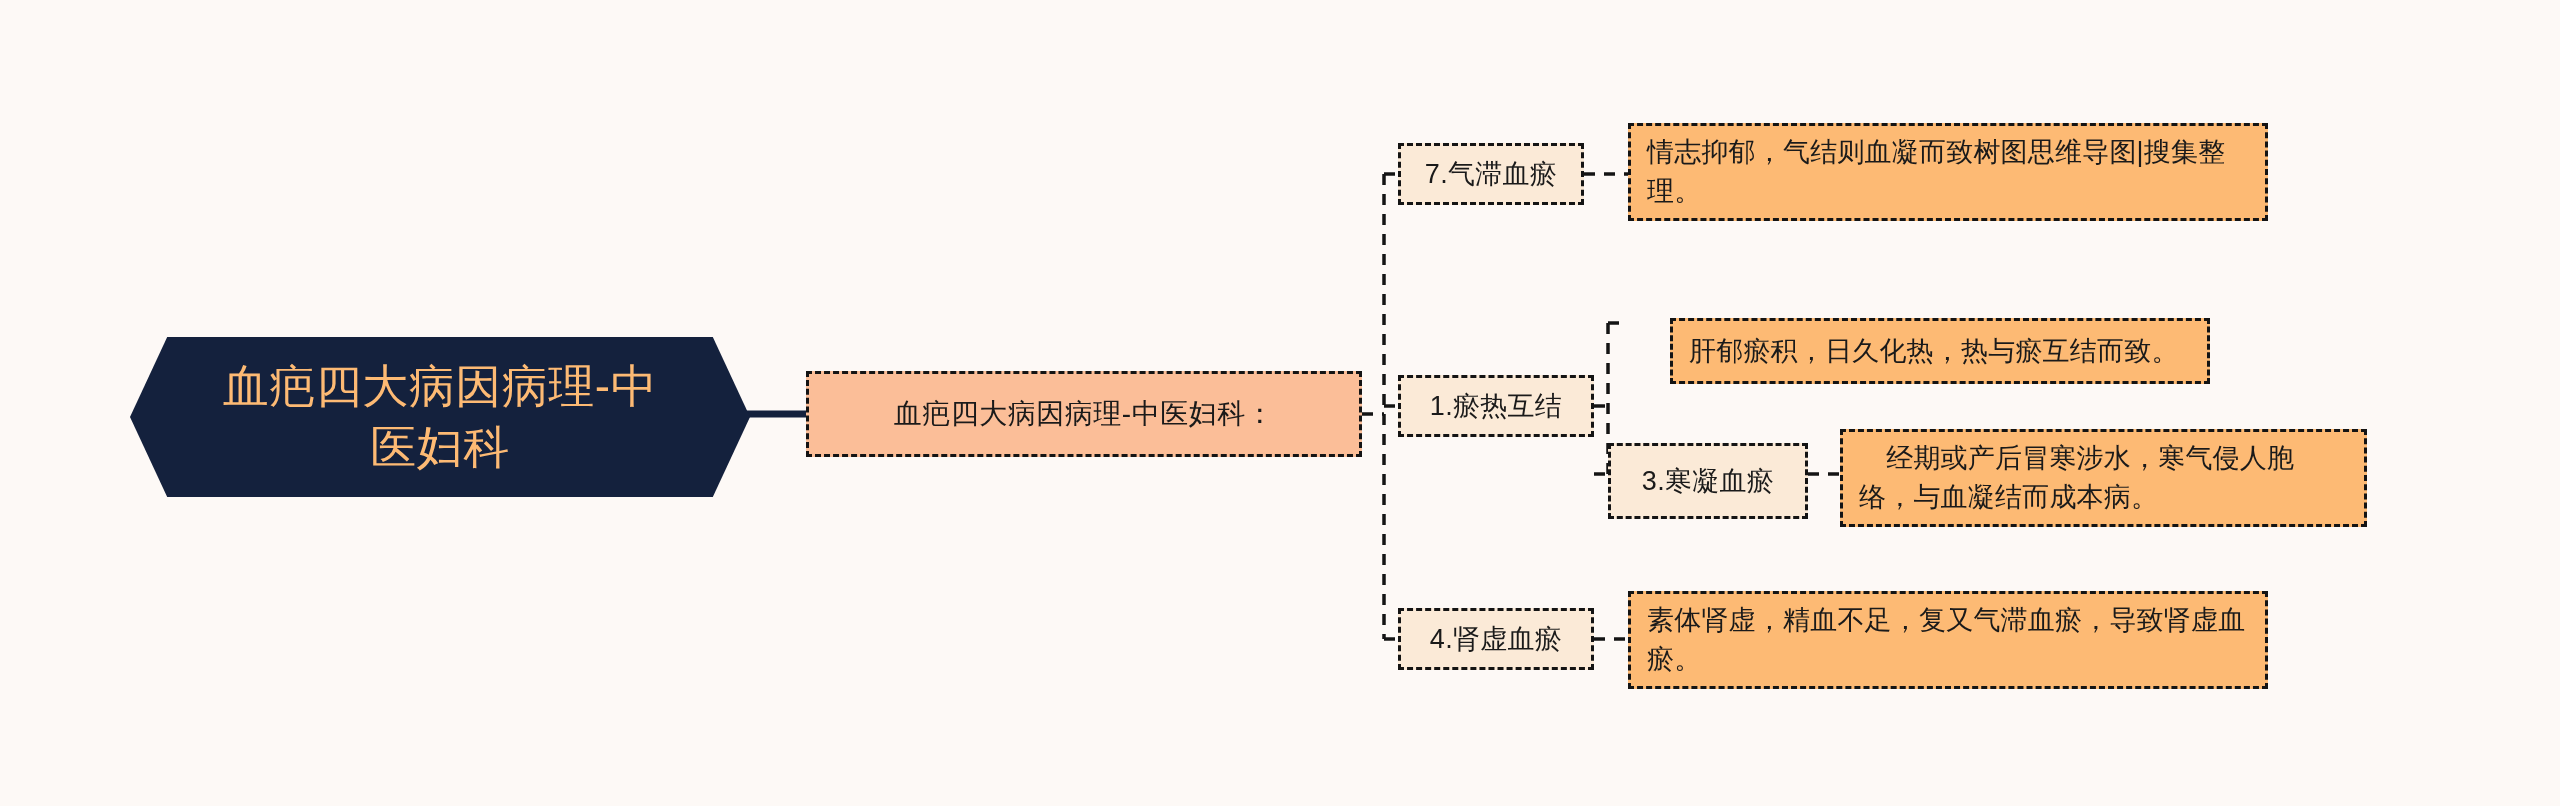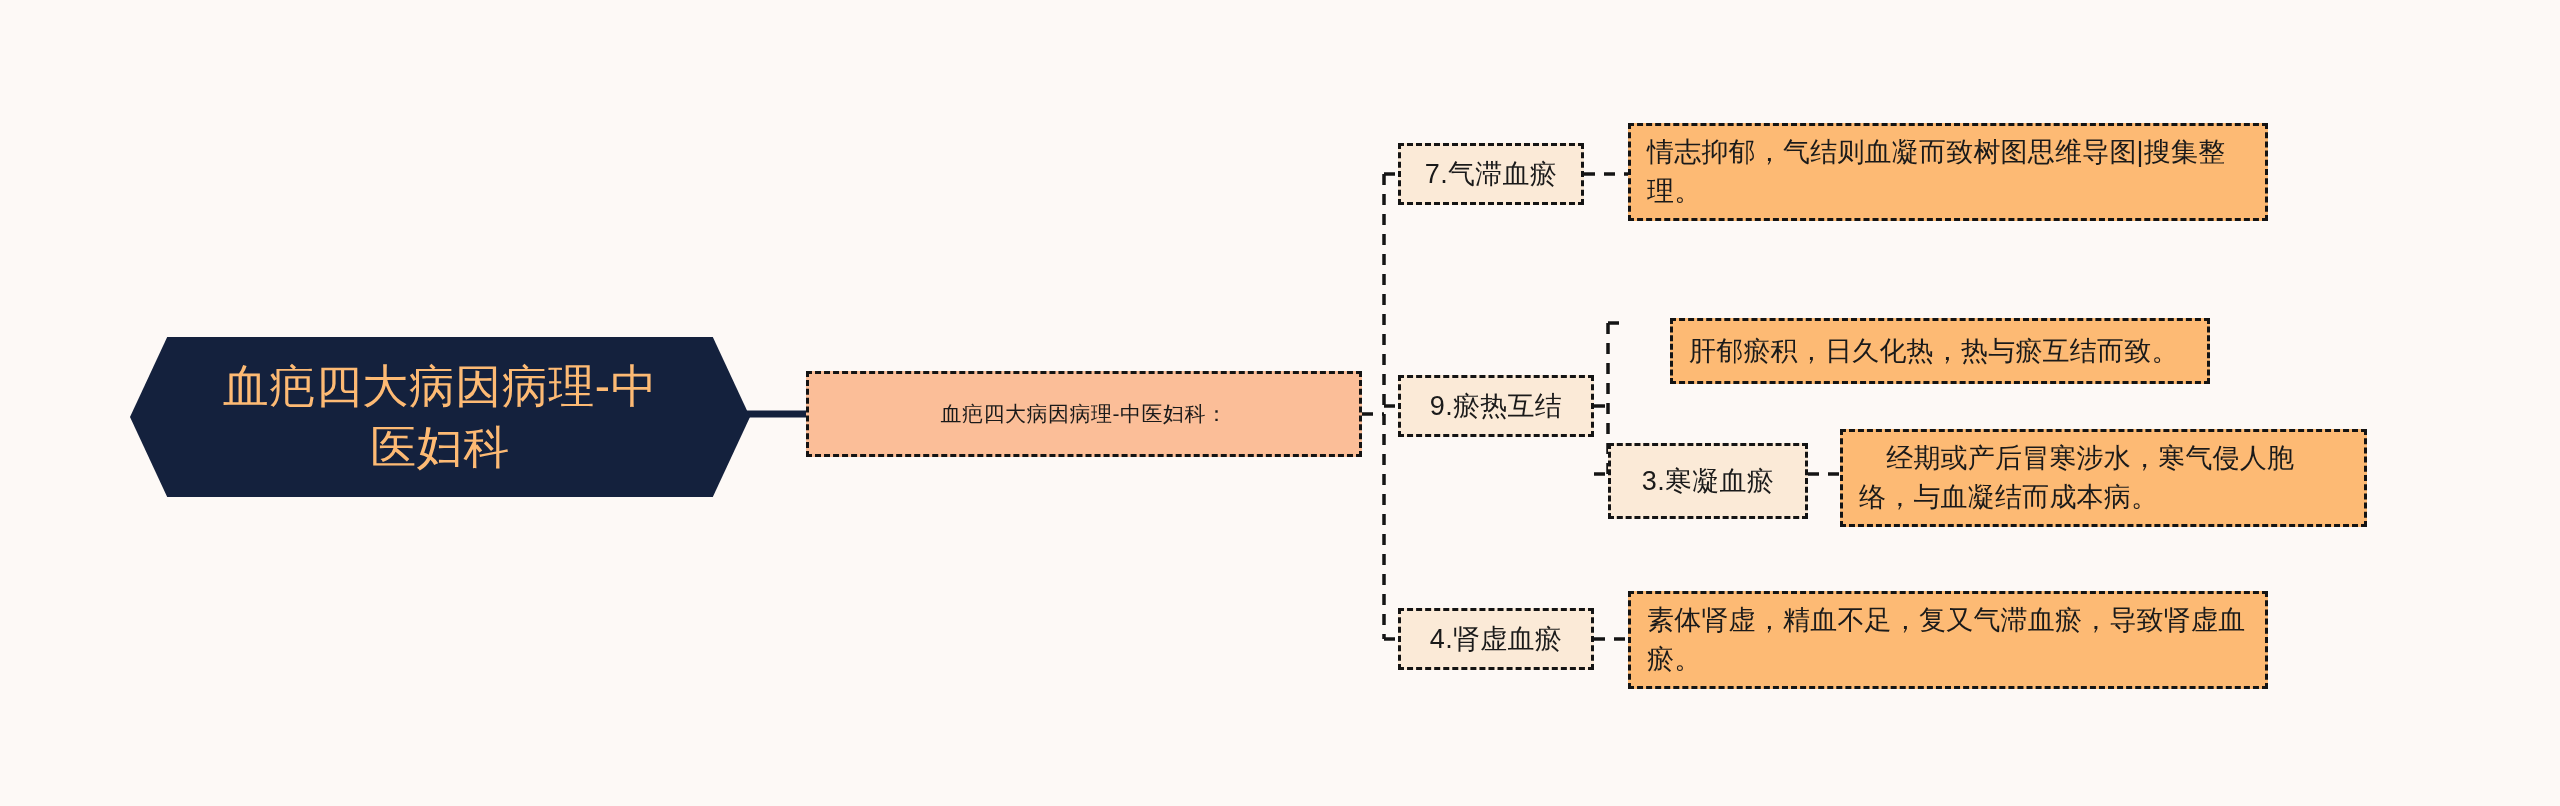--- a/index.html
+++ b/index.html
@@ -62,21 +62,21 @@
     border: 3px dashed #141414;
     display: flex;
     align-items: center;
     color: #1A1A1A;
   }
 
   .node-center {
     background: #FBBE98;
     padding: 0 22px;
     justify-content: center;
-    font-size: 21px;
+    font-size: 28px;
     letter-spacing: 0.5px;
   }
 
   .node-branch {
     background: #FBEAD7;
     padding: 0 16px;
     justify-content: center;
     font-size: 27px;
     letter-spacing: 0.3px;
   }
@@ -150,21 +150,21 @@
   </div>
 
   <div class="node node-branch" id="n-b1">
     <span>7.气滞血瘀</span>
   </div>
   <div class="node node-leaf" id="n-l1">
     <span class="txt">情志抑郁，气结则血凝而致树图思维导图|搜集整理。</span>
   </div>
 
   <div class="node node-branch" id="n-b2">
-    <span>9.瘀热互结</span>
+    <span>1.瘀热互结</span>
   </div>
   <div class="node node-leaf" id="n-l2">
     <span class="txt">肝郁瘀积，日久化热，热与瘀互结而致。</span>
   </div>
 
   <div class="node node-branch" id="n-b3">
     <span>3.寒凝血瘀</span>
   </div>
   <div class="node node-leaf" id="n-l3">
     <span class="txt">　经期或产后冒寒涉水，寒气侵人胞络，与血凝结而成本病。</span>

